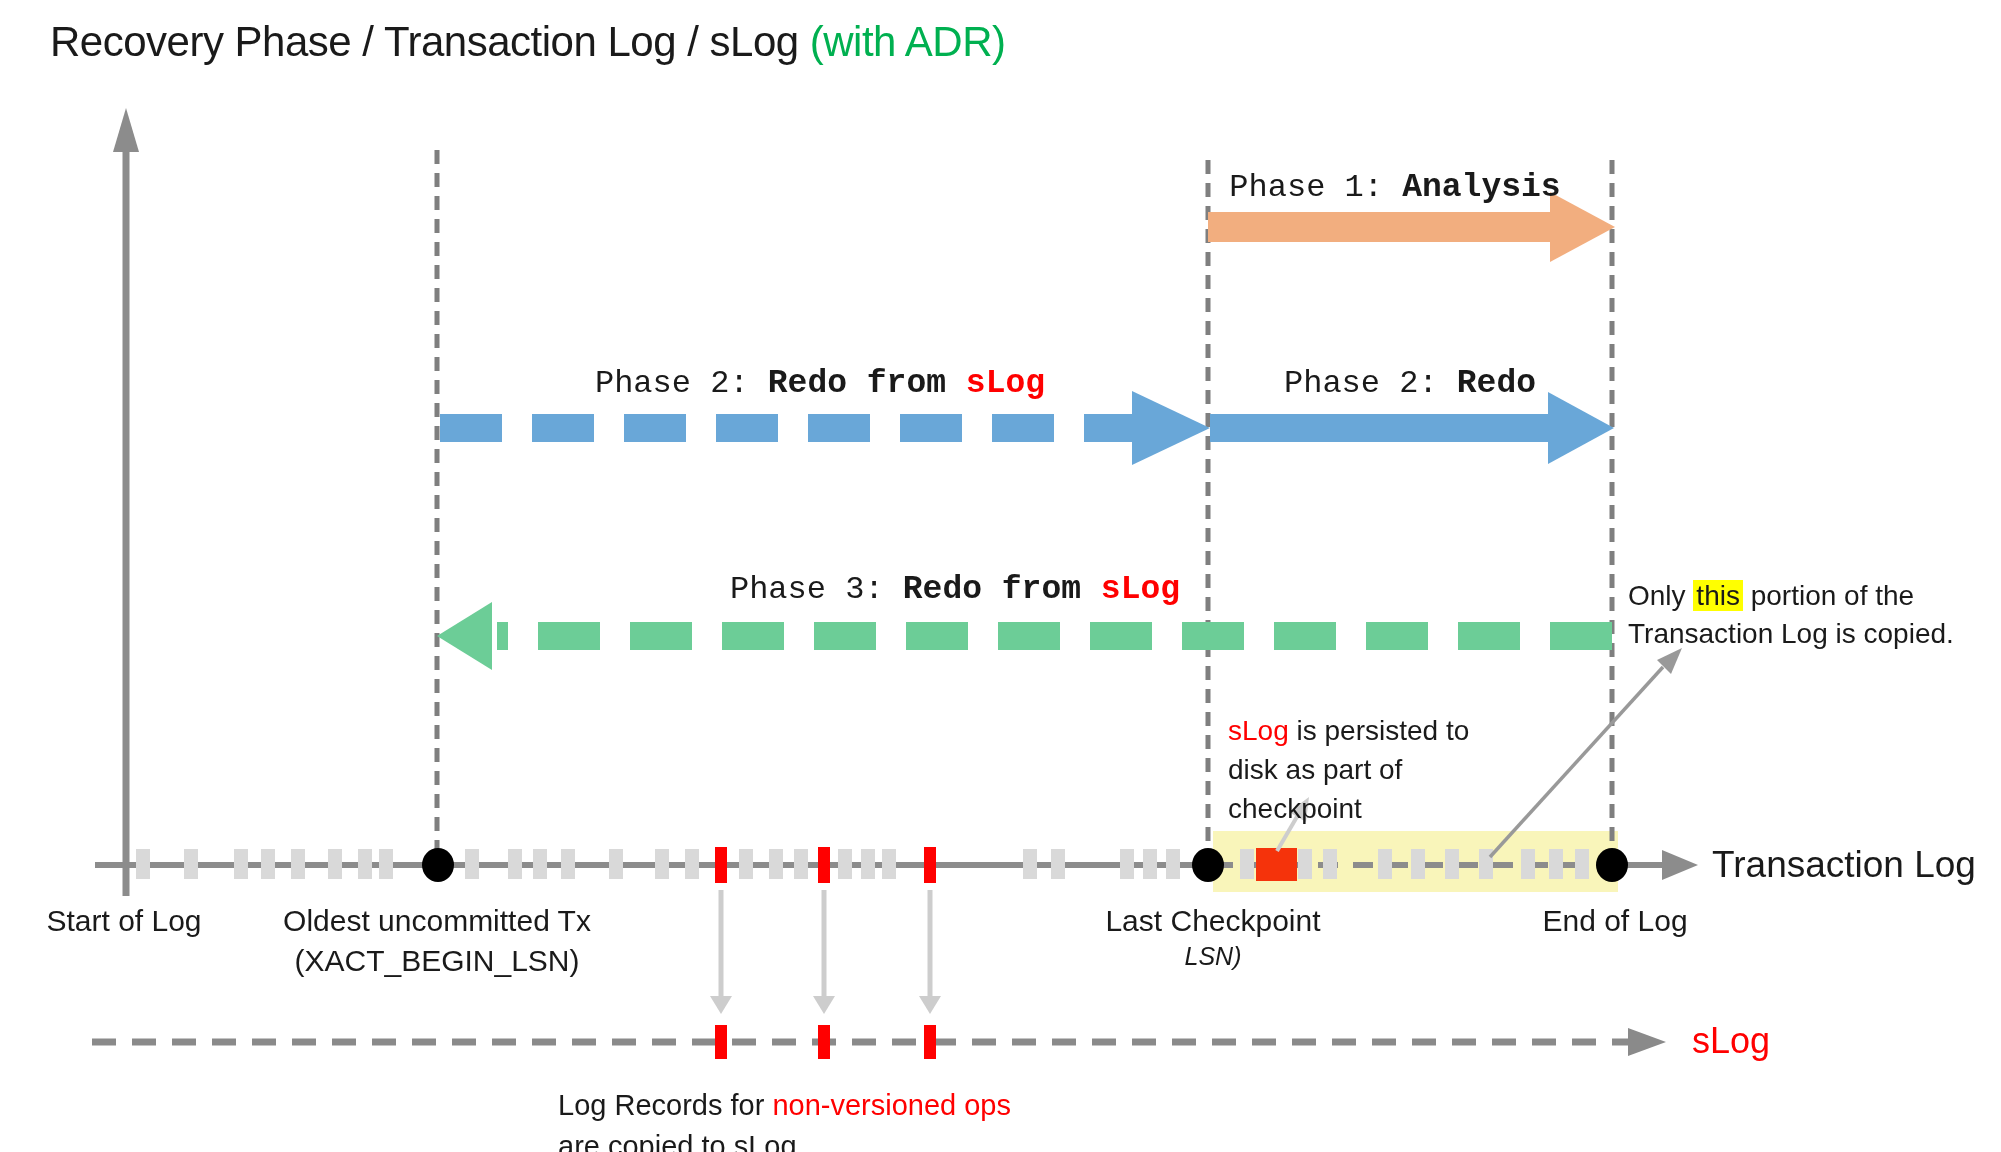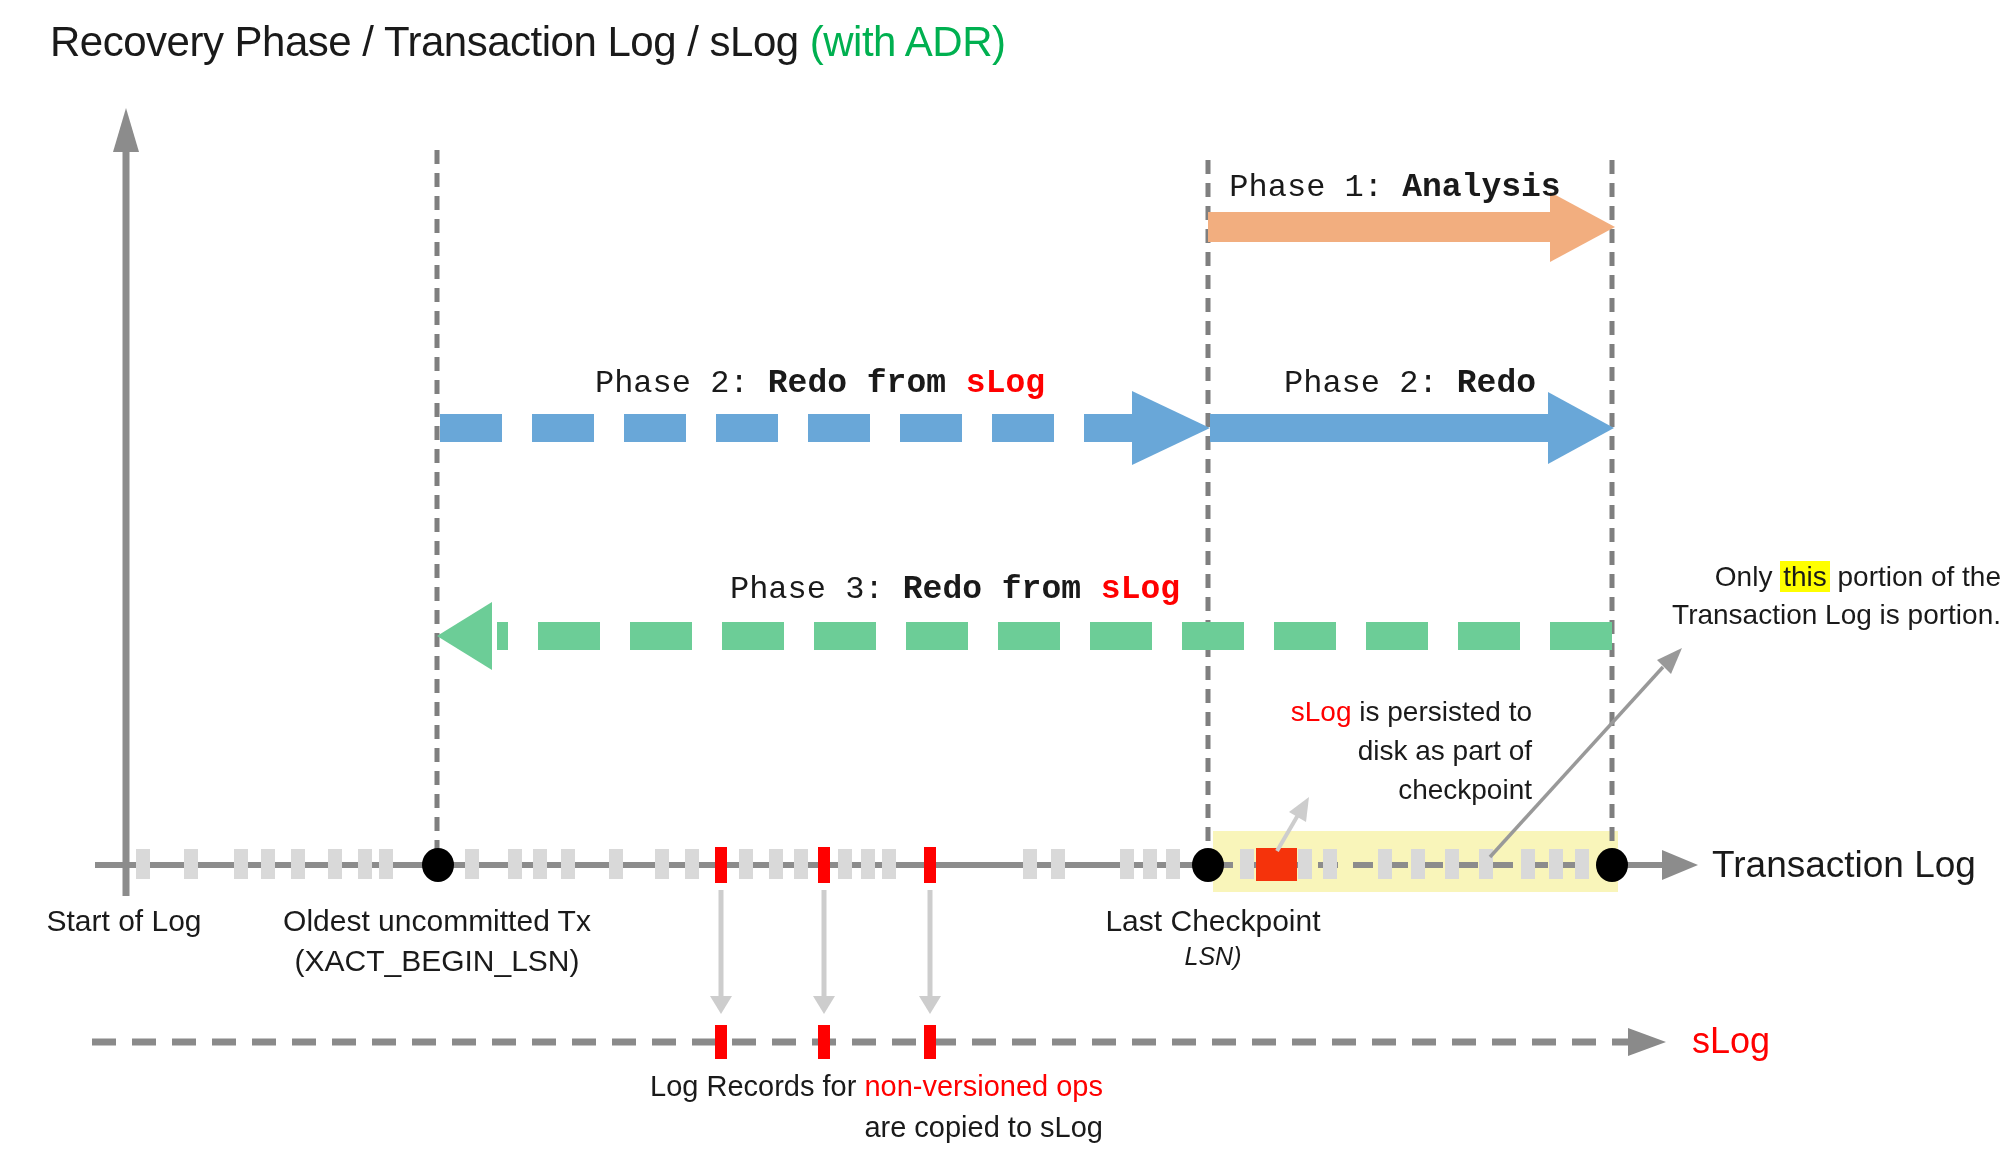--- a/index.html
+++ b/index.html
@@ -24,21 +24,21 @@
   .p2{left:1205px;top:364px;width:410px;}
   .p3{left:550px;top:570px;width:810px;}
   .axis-label{font-size:30px;text-align:center;line-height:40px;}
   .startlog{left:28px;top:901px;width:192px;}
   .oldtx{left:254px;top:901px;width:366px;}
   .chkpt{left:1048px;top:901px;width:330px;}
   .chkpt .sub{font-size:25px;font-style:italic;line-height:31px;white-space:normal;}
   .endlog{left:1480px;top:901px;width:270px;}
   .txnlog{left:1712px;top:843px;font-size:37px;line-height:44px;}
   .sloglabel{left:1692px;top:1020px;font-size:36px;color:var(--c-red);}
-  .note{font-size:28px;text-align:right;line-height:38px;}
+  .note{font-size:28px;text-align:left;line-height:38px;margin-top:19px;}
   .scan{left:1628px;top:558px;width:373px;}
   .scan .hl{background:var(--c-hl);padding:0 3px;}
   .persist{left:1228px;top:692px;width:304px;line-height:39px;}
   .persist .r{color:var(--c-red);}
   .copy{left:558px;top:1066px;width:545px;font-size:29px;line-height:41px;}
   .copy .r{color:var(--c-red);}
 </style>
 </head>
 <body>
 
@@ -167,26 +167,27 @@
 
   <div class="txt axis-label startlog">Start of Log</div>
   <div class="txt axis-label oldtx">
     <div>Oldest uncommitted Tx</div>
     <div>(XACT_BEGIN_LSN)</div>
   </div>
   <div class="txt axis-label chkpt">
     <div>Last Checkpoint</div>
     <div class="sub">LSN)</div>
   </div>
+  <div class="txt axis-label endlog">End of Log</div>
   <div class="txt txnlog">Transaction Log</div>
   <div class="txt sloglabel">sLog</div>
 
   <div class="txt note scan">
     <div><span>Only </span><span class="hl">this</span><span> portion of the</span></div>
-    <div>Transaction Log is portion.</div>
+    <div>Transaction Log is copied.</div>
   </div>
 
   <div class="txt note persist">
     <div><span class="r">sLog</span><span> is persisted to</span></div>
     <div>disk as part of</div>
     <div>checkpoint</div>
   </div>
 
   <div class="txt note copy">
     <div><span>Log Records for </span><span class="r">non-versioned ops</span></div>

